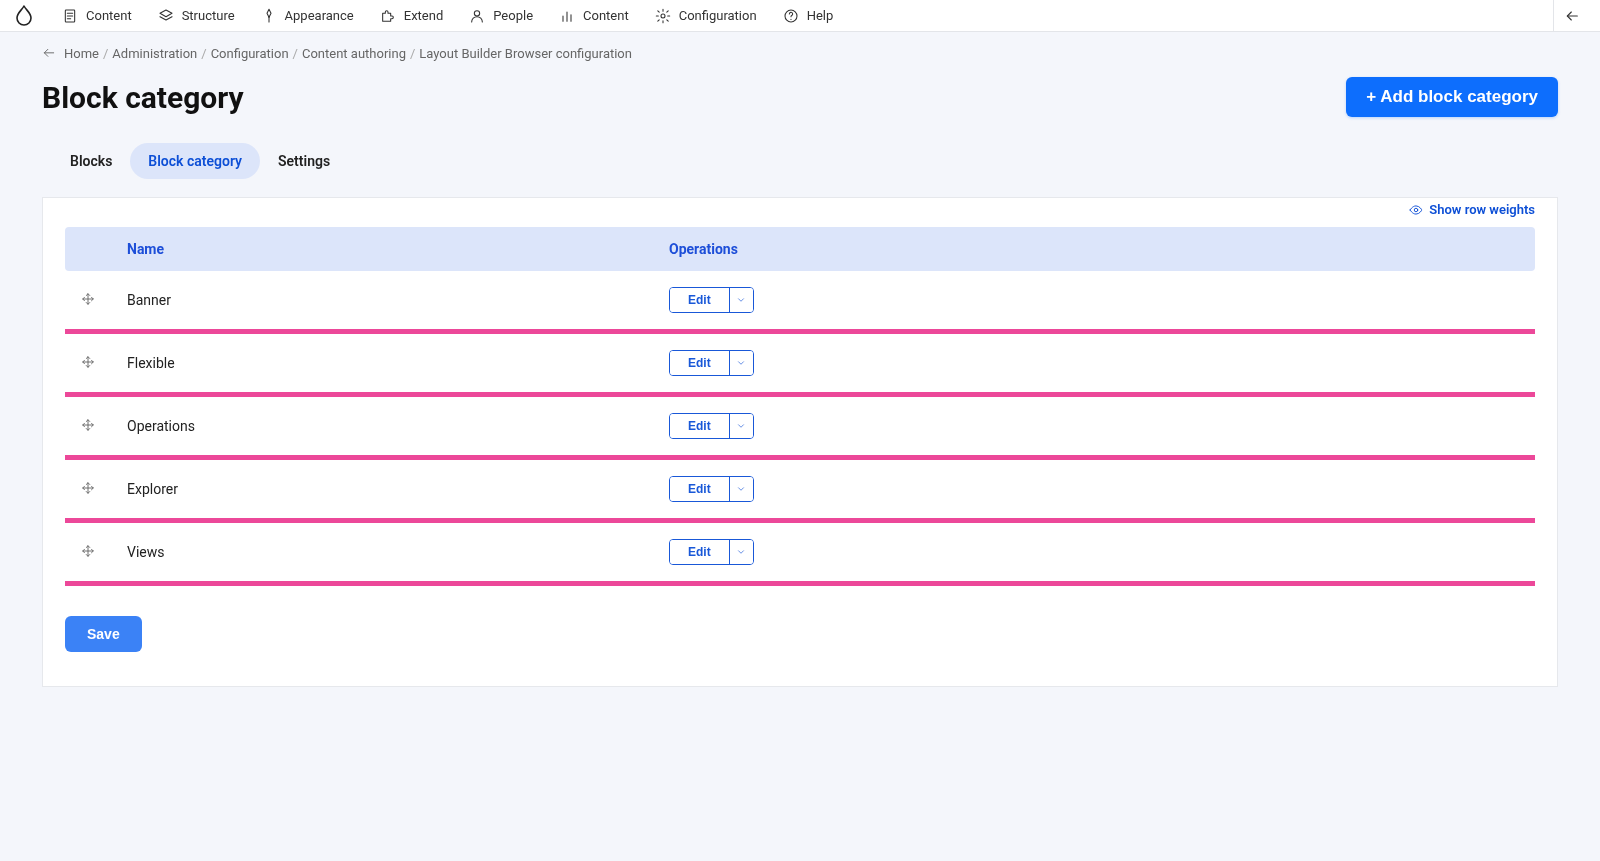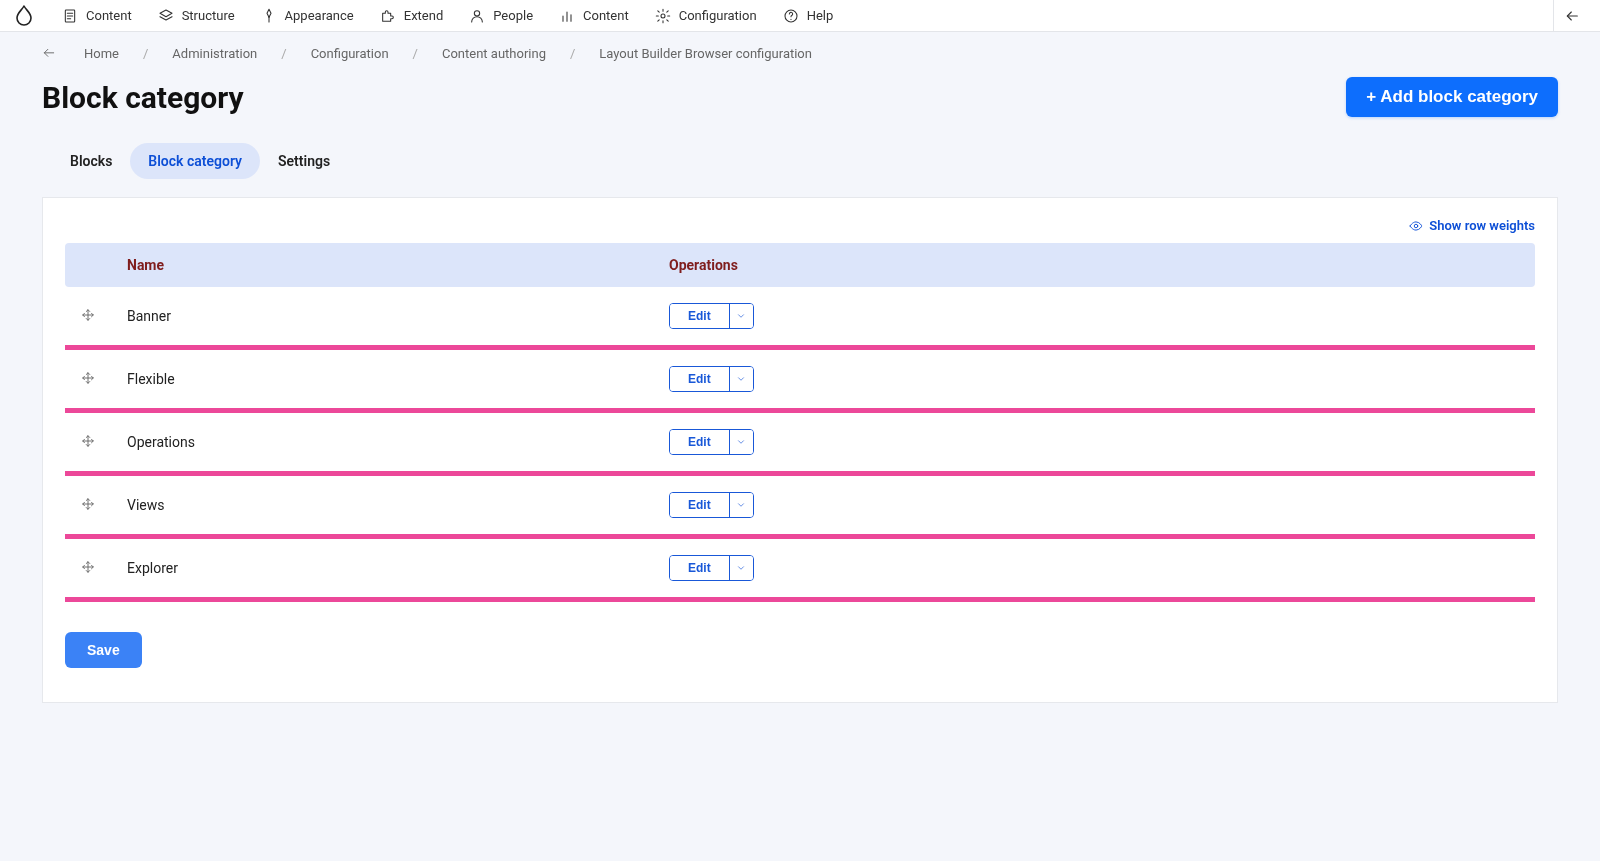--- a/index.html
+++ b/index.html
@@ -29,21 +29,21 @@
   .toolbar-icon { width: 16px; height: 16px; flex:0 0 16px; display:inline-flex; }
   .toolbar-right {
     margin-left: auto;
     border-left: 1px solid #e3e5e9;
     height: 100%; display:flex; align-items:center;
     padding: 0 10px; cursor:pointer; color:#333;
   }
 
   
   .breadcrumbs {
-    display: flex; align-items: center; gap: 24px;
+    display: flex; align-items: center; gap: 4px;
     padding: 14px 42px 0 42px;
     font-size: 13px; color: #666;
   }
   .breadcrumbs .crumb { color: #666; cursor:pointer; }
   .breadcrumbs .crumb:first-of-type { color:#222; }
   .breadcrumbs .sep { color:#aaa; }
   .breadcrumbs .back-icon { width:14px; height:14px; display:inline-flex; margin-right:4px; }
 
   
   .page-header {
@@ -65,32 +65,32 @@
   .tab {
     padding: 10px 18px; font-size:14px; font-weight:600;
     border-radius: 20px; cursor:pointer;
   }
   .tab.active { background:#dce5fa; color:#0d4fd6; }
   .tab:not(.active) { color:#222; }
 
   
   .card {
     background:#fff; margin: 18px 42px; border-radius:0;
-    border:1px solid #e6e8ec; padding: 20px 22px 34px 22px;
+    border:1px solid #e6e8ec; padding: 4px 22px 34px 22px;
   }
   .card-top { display:flex; justify-content:flex-end; margin-bottom:10px; }
   .show-weights {
     display:flex; align-items:center; gap:6px;
     color:#0d4fd6; font-weight:600; font-size:13px; cursor:pointer;
   }
 
   
   .tbl { width:100%; border-collapse: collapse; }
   .tbl thead th {
-    background:#dce5fa; color:#7f1d1d; font-size:14px;
+    background:#dce5fa; color:#1d4ed8; font-size:14px;
     text-align:left; padding: 14px 16px; font-weight:700;
   }
   .tbl thead th:first-child { border-top-left-radius:4px; border-bottom-left-radius:4px;}
   .tbl thead th:last-child { border-top-right-radius:4px; border-bottom-right-radius:4px;}
   .tbl tbody td {
     padding: 16px 16px; font-size:14px;
     border-bottom:5px solid #ec4899; vertical-align:middle;
   }
   .drag-cell { width:40px; }
   .drag-handle { width:14px; height:14px; display:inline-flex; cursor: grab; color:#666;}
@@ -341,44 +341,44 @@
           <td class="drag-cell"><span class="drag-handle">
               <svg viewBox="0 0 24 24">
                 <polyline points="12 3 12 21"></polyline>
                 <polyline points="3 12 21 12"></polyline>
                 <polyline points="9 6 12 3 15 6"></polyline>
                 <polyline points="9 18 12 21 15 18"></polyline>
                 <polyline points="6 9 3 12 6 15"></polyline>
                 <polyline points="18 9 21 12 18 15"></polyline>
               </svg>
             </span></td>
+          <td class="name-cell">Explorer</td>
+          <td class="ops-cell"><div class="splitbtn">
+              <button class="splitbtn-main">Edit</button>
+              <button class="splitbtn-drop">
+                <span style="width:10px;height:10px;display:inline-flex">
+                  <svg viewBox="0 0 24 24">
+                    <polyline points="6 9 12 15 18 9"></polyline>
+                  </svg>
+                </span>
+              </button>
+            </div></td>
+        </tr>
+        <tr>
+          <td class="drag-cell"><span class="drag-handle">
+              <svg viewBox="0 0 24 24">
+                <polyline points="12 3 12 21"></polyline>
+                <polyline points="3 12 21 12"></polyline>
+                <polyline points="9 6 12 3 15 6"></polyline>
+                <polyline points="9 18 12 21 15 18"></polyline>
+                <polyline points="6 9 3 12 6 15"></polyline>
+                <polyline points="18 9 21 12 18 15"></polyline>
+              </svg>
+            </span></td>
           <td class="name-cell">Views</td>
-          <td class="ops-cell"><div class="splitbtn">
-              <button class="splitbtn-main">Edit</button>
-              <button class="splitbtn-drop">
-                <span style="width:10px;height:10px;display:inline-flex">
-                  <svg viewBox="0 0 24 24">
-                    <polyline points="6 9 12 15 18 9"></polyline>
-                  </svg>
-                </span>
-              </button>
-            </div></td>
-        </tr>
-        <tr>
-          <td class="drag-cell"><span class="drag-handle">
-              <svg viewBox="0 0 24 24">
-                <polyline points="12 3 12 21"></polyline>
-                <polyline points="3 12 21 12"></polyline>
-                <polyline points="9 6 12 3 15 6"></polyline>
-                <polyline points="9 18 12 21 15 18"></polyline>
-                <polyline points="6 9 3 12 6 15"></polyline>
-                <polyline points="18 9 21 12 18 15"></polyline>
-              </svg>
-            </span></td>
-          <td class="name-cell">Explorer</td>
           <td class="ops-cell"><div class="splitbtn">
               <button class="splitbtn-main">Edit</button>
               <button class="splitbtn-drop">
                 <span style="width:10px;height:10px;display:inline-flex">
                   <svg viewBox="0 0 24 24">
                     <polyline points="6 9 12 15 18 9"></polyline>
                   </svg>
                 </span>
               </button>
             </div></td>

